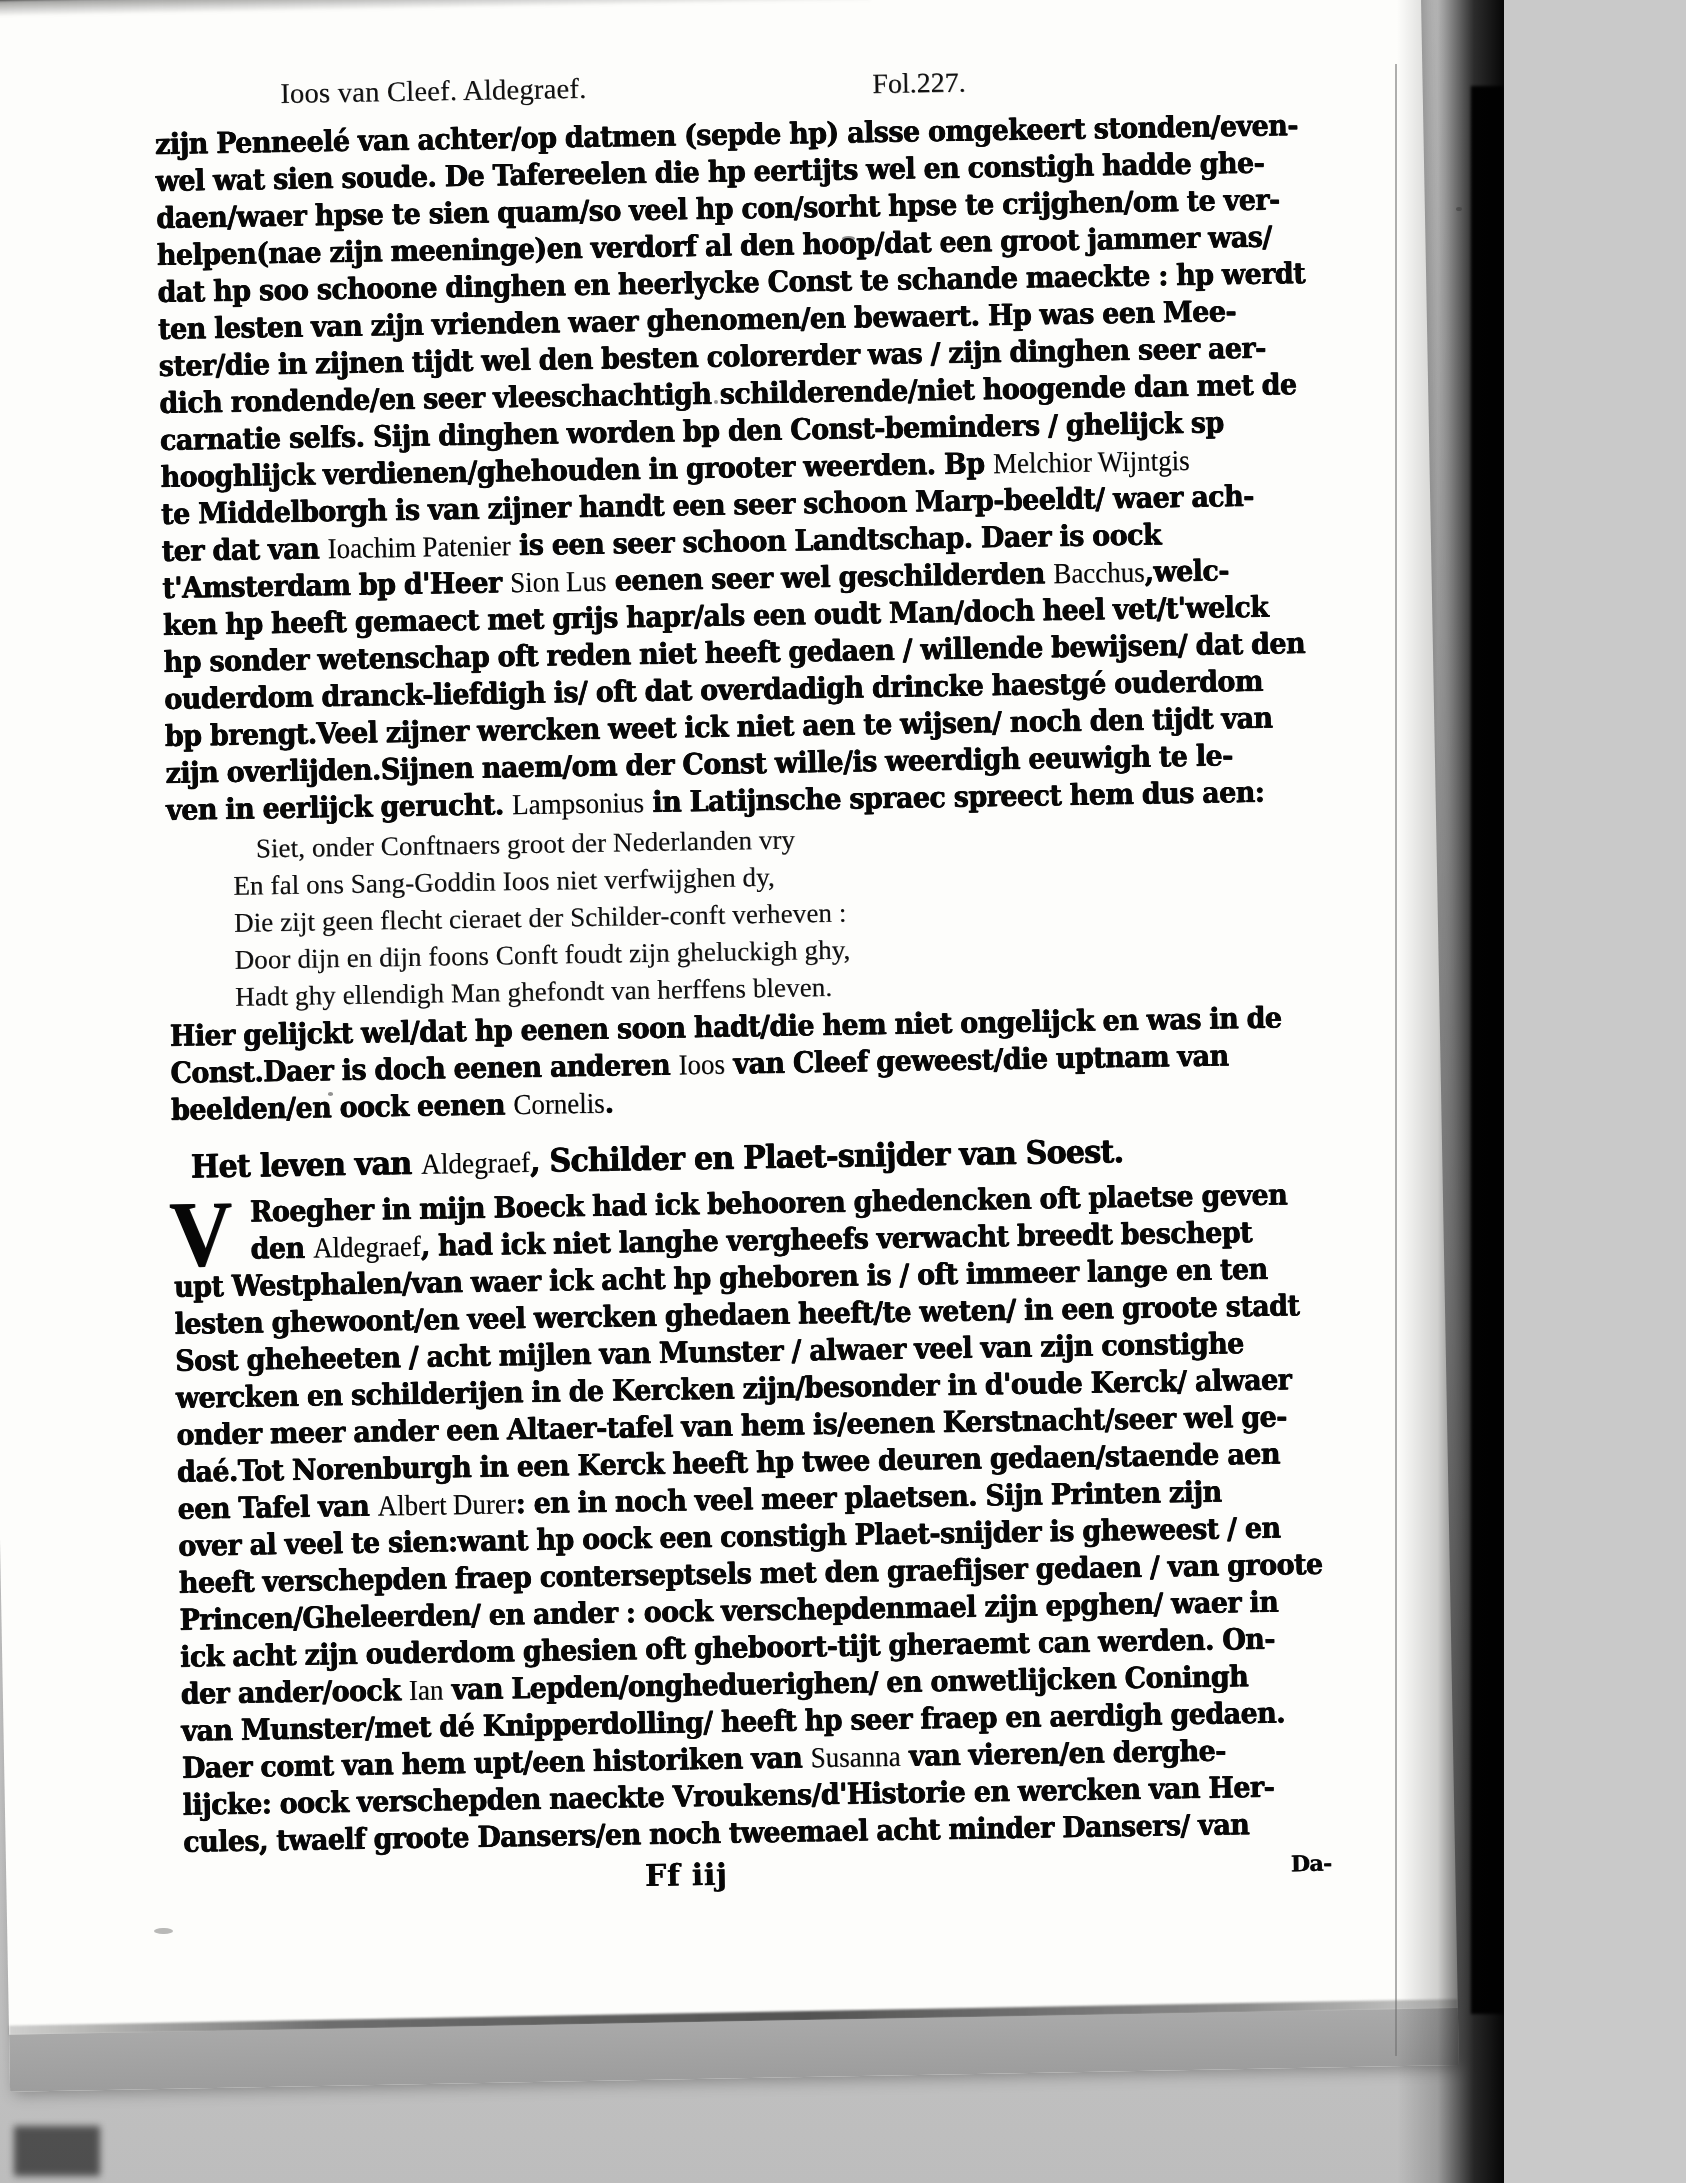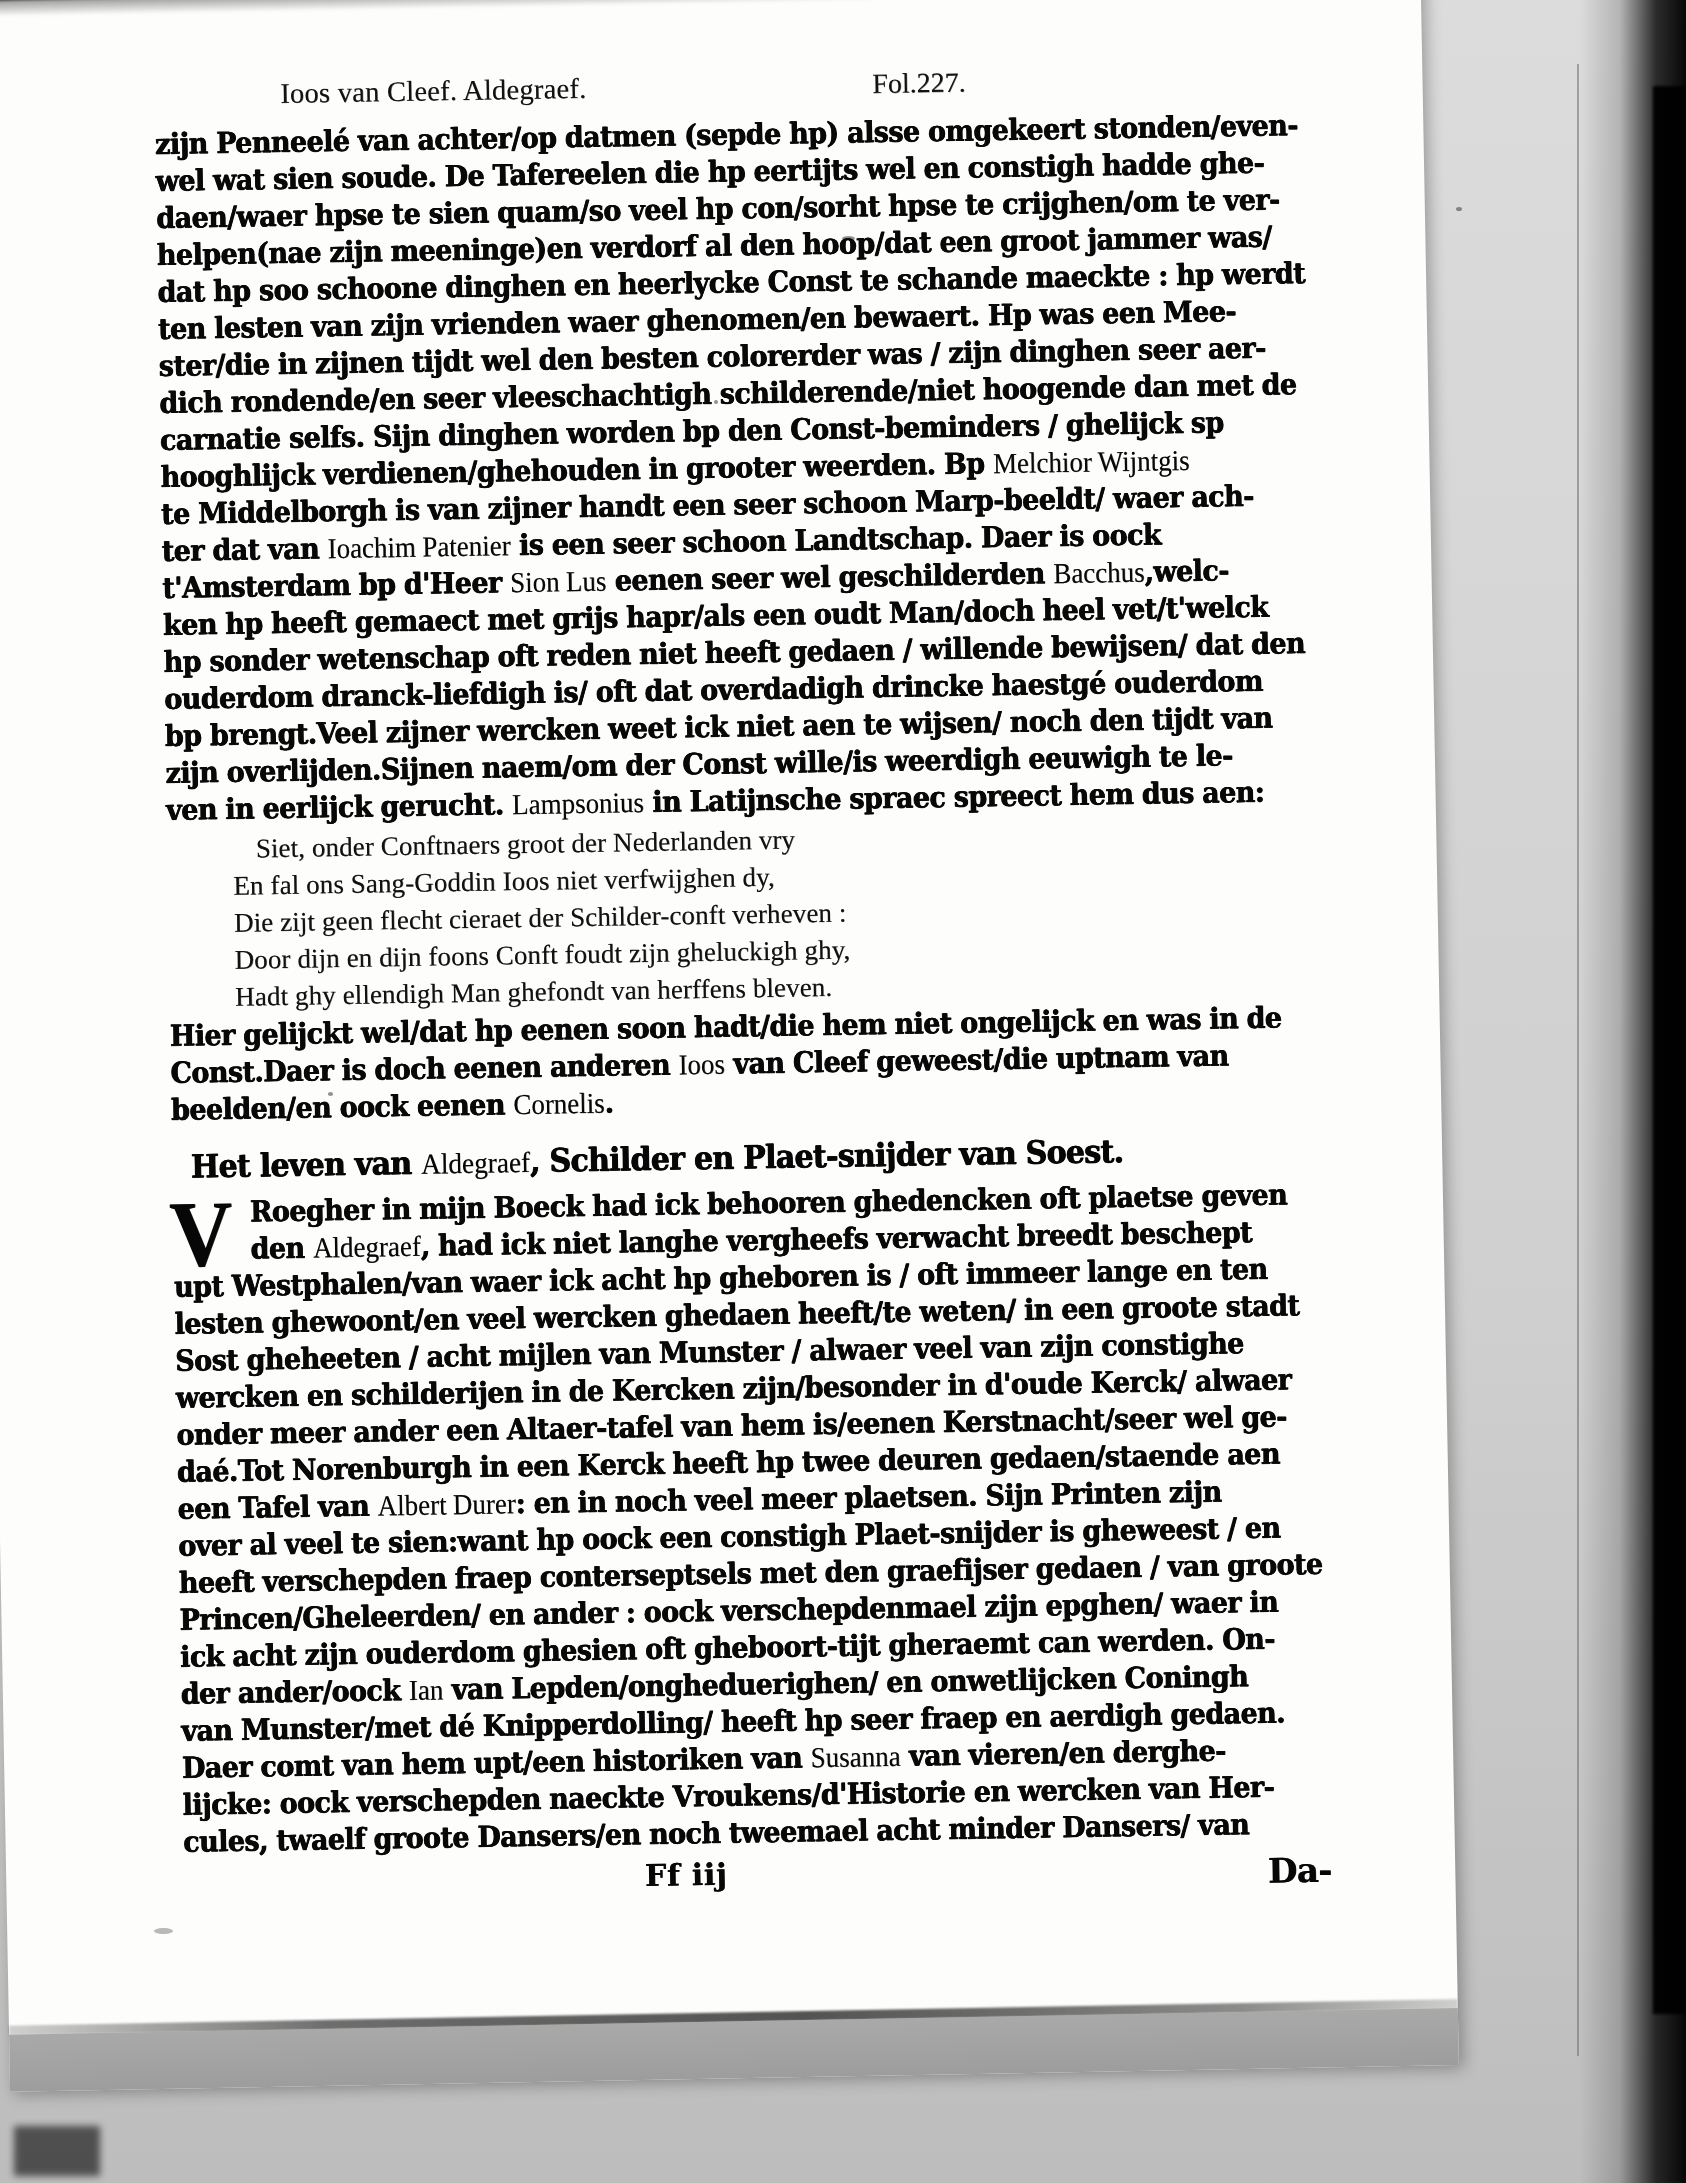--- a/index.html
+++ b/index.html
@@ -2,21 +2,21 @@
 <html style="font-size:11.4px"><head>
 <meta charset="utf-8">
 <style>
   html, body {
     margin: 0;
     padding: 0;
     background: #c9c9c9;
   }
   #page-root {
     position: relative;
-    width: 1686px;
+    width: 1504px;
     height: 2183px;
     overflow: hidden;
     background: #ffffff;
     font-family: "Liberation Serif", serif;
   }
 
   
   .desk {
     position: absolute;
     inset: 0;
@@ -224,21 +224,21 @@
     letter-spacing: 0.7px;
     color: #070707;
     text-shadow: 0.6px 0 0 rgba(7,7,7,.9);
   }
   .catchword {
     position: absolute;
     right: -5.7px;
     top: 2.9px;
     font-family: "DejaVu Serif", "Liberation Serif", serif;
     font-weight: 700;
-    font-size: 34px;
+    font-size: 22px;
     letter-spacing: -0.6px;
     color: #070707;
     text-shadow: 0.6px 0 0 rgba(7,7,7,.9);
   }
 
   
   .speck {
     position: absolute;
     background: #3a3a3a;
     border-radius: 50%;

